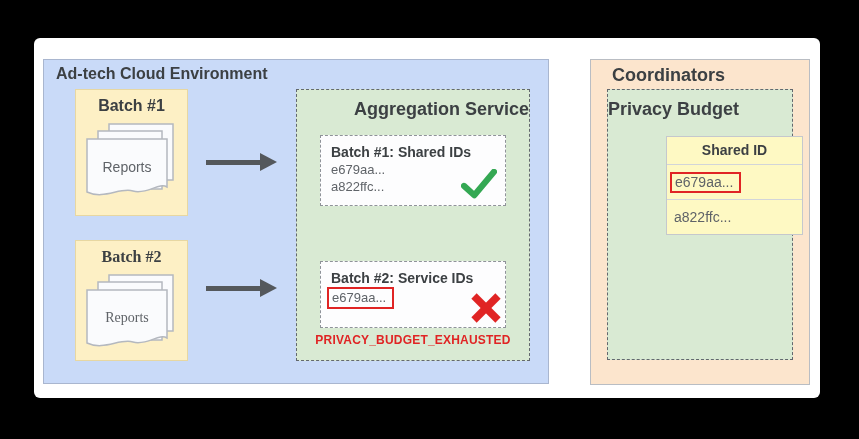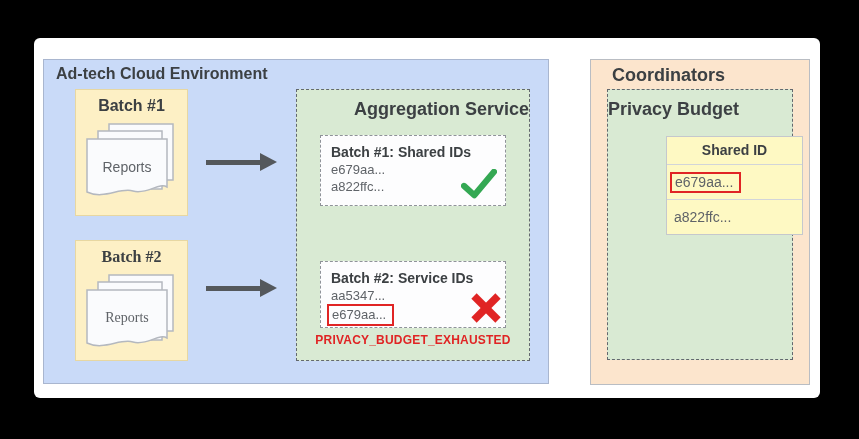--- a/index.html
+++ b/index.html
@@ -122,21 +122,20 @@
         <div class="job-title">Batch #1: Shared IDs</div>
         <div class="job-id">e679aa...</div>
         <div class="job-id">a822ffc...</div>
         <svg class="status-icon check-icon" width="36" height="30" viewBox="0 0 38 32">
           <path d="M3 18 L14 28 L35 3"></path>
         </svg>
       </div>
 
       <div class="job job2">
         <div class="job-title">Batch #2: Service IDs</div>
-        <div class="job-id">aa5347...</div>
         <div class="job-id">
           <span class="highlight">
             <span>e679aa...</span>
           </span>
         </div>
         <svg class="status-icon x-icon" width="32" height="32" viewBox="0 0 32 32">
           <path d="M4 4 L28 28"></path>
             <path d="M28 4 L4 28"></path>
         </svg>
       </div>

